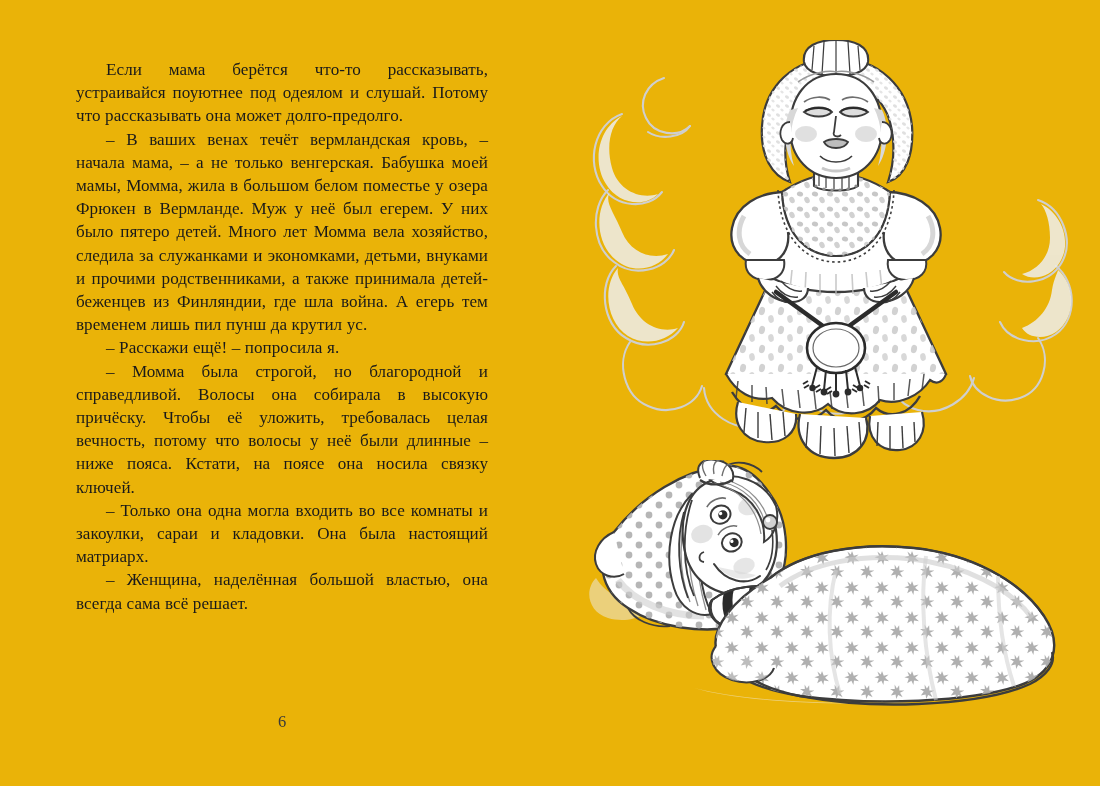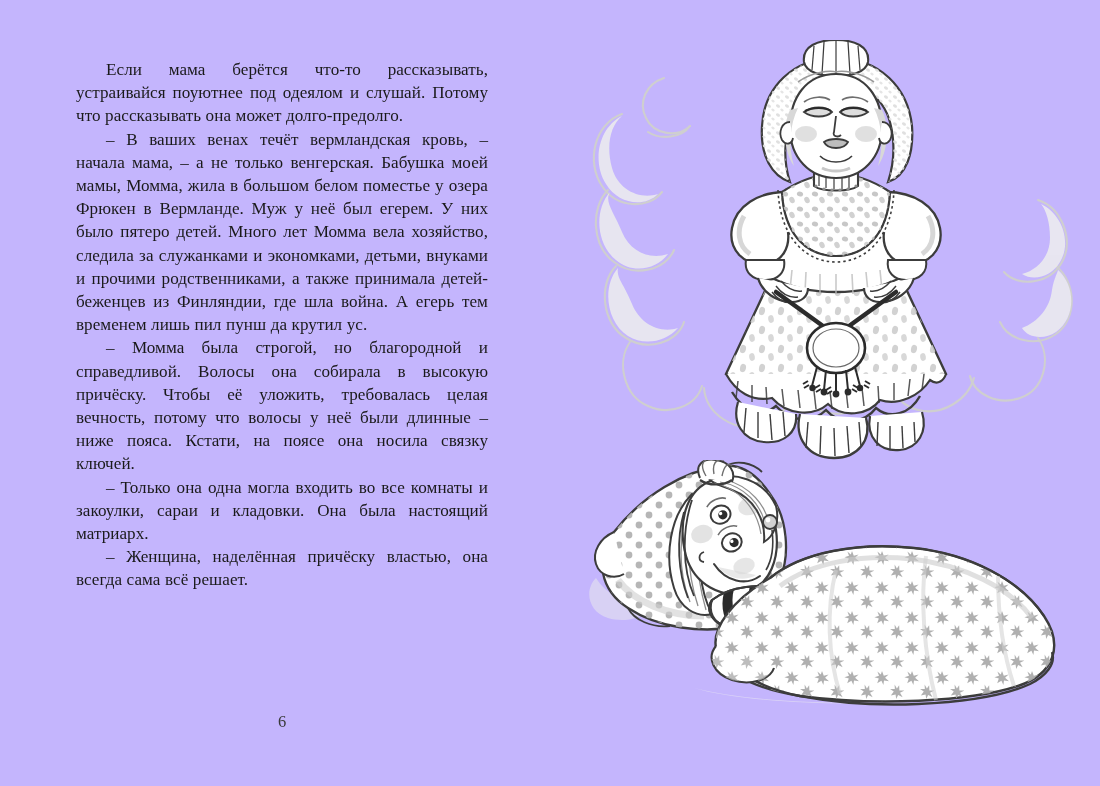--- a/index.html
+++ b/index.html
@@ -13,21 +13,21 @@
     height: 786px;
     position: relative;
     overflow: hidden;
     font-family: "Liberation Serif", "DejaVu Serif", serif;
     color: #1a1a1a;
   }
 
   .page {
     position: absolute;
     inset: 0;
-    background: #c4b5fd;
+    background: #eab308;
   }
 
   
   .text-column {
     position: absolute;
     left: 76px;
     top: 58px;
     width: 412px;
   }
   .para {
@@ -80,23 +80,24 @@
   .illo svg { display: block; width: 100%; height: 100%; }
 </style>
 </head>
 <body>
 
 <div class="page">
 
   <div class="text-column">
     <p class="para">Если мама берётся что-то рассказывать, устраивайся поуютнее под одеялом и слушай. Потому что рассказывать она может долго-предолго.</p>
     <p class="para">– В ваших венах течёт вермландская кровь, – начала мама, – а не только венгерская. Бабушка моей мамы, Момма, жила в большом белом поместье у озера Фрюкен в Вермланде. Муж у неё был егерем. У них было пятеро детей. Много лет Момма вела хозяйство, следила за служанками и экономками, детьми, внуками и прочими родственниками, а также принимала детей-беженцев из Финляндии, где шла война. А егерь тем временем лишь пил пунш да крутил ус.</p>
+    <p class="para last-line-left">– Расскажи ещё! – попросила я.</p>
     <p class="para">– Момма была строгой, но благородной и справедливой. Волосы она собирала в высокую причёску. Чтобы её уложить, требовалась целая вечность, потому что волосы у неё были длинные – ниже пояса. Кстати, на поясе она носила связку ключей.</p>
     <p class="para">– Только она одна могла входить во все комнаты и закоулки, сараи и кладовки. Она была настоящий матриарх.</p>
-    <p class="para">– Женщина, наделённая причёску властью, она всегда сама всё решает.</p>
+    <p class="para">– Женщина, наделённая большой властью, она всегда сама всё решает.</p>
   </div>
 
   <div class="page-number">6</div>
 
   <div class="illustrations">
 
     <div class="illo illo-top">
       <svg viewBox="0 0 500 420" xmlns="http://www.w3.org/2000/svg">
         <defs>
 

